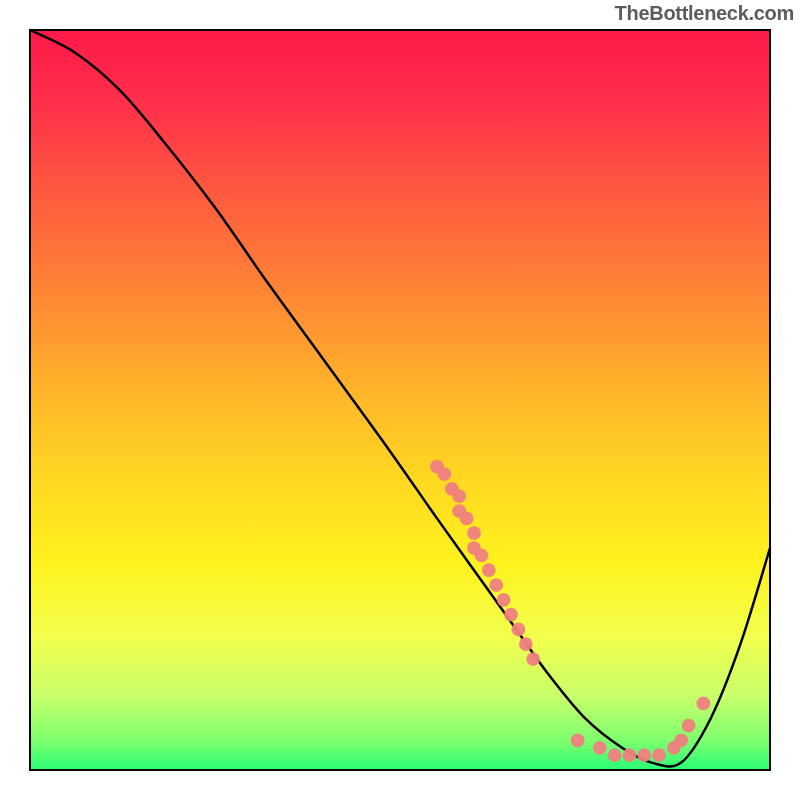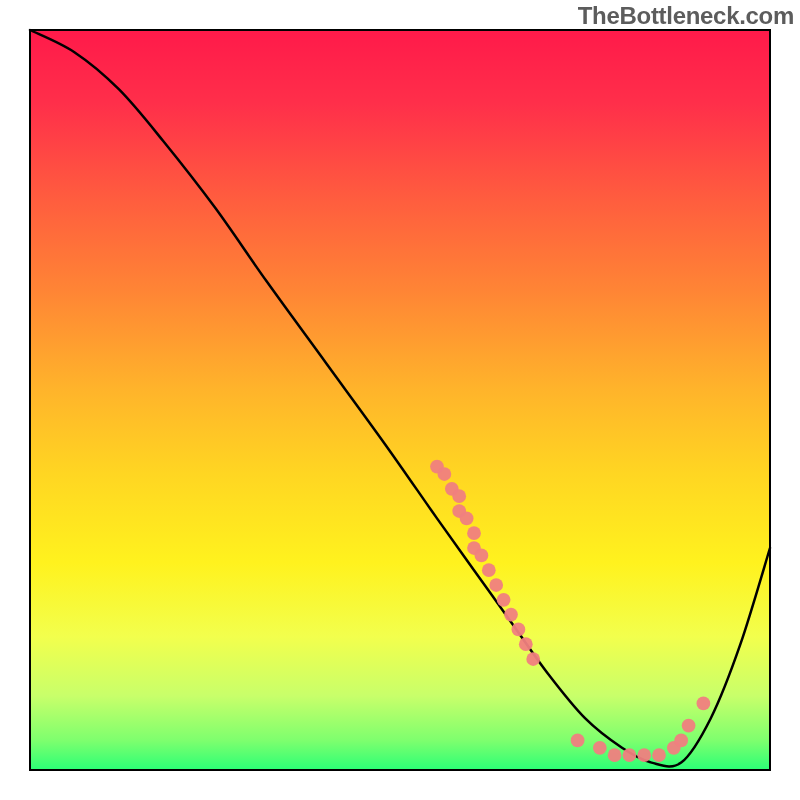--- a/index.html
+++ b/index.html
@@ -15,21 +15,21 @@
     width: 800px;
     height: 800px;
   }
   svg {
     display: block;
   }
   .watermark {
     position: absolute;
     top: 2px;
     right: 6px;
-    font-size: 24px;
+    font-size: 20px;
     font-weight: bold;
     color: #5c5c5c;
     font-family: Arial, Helvetica, sans-serif;
     letter-spacing: -0.3px;
   }
 </style>
 </head>
 <body>
 <div class="container">
 

